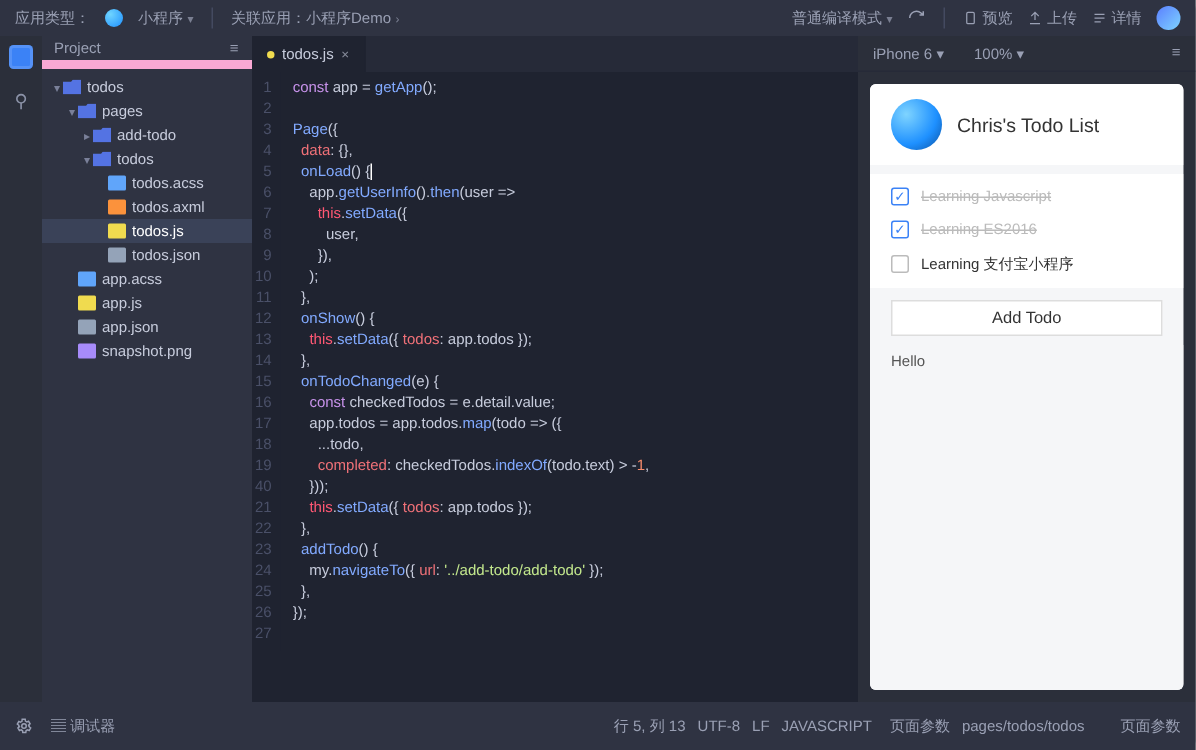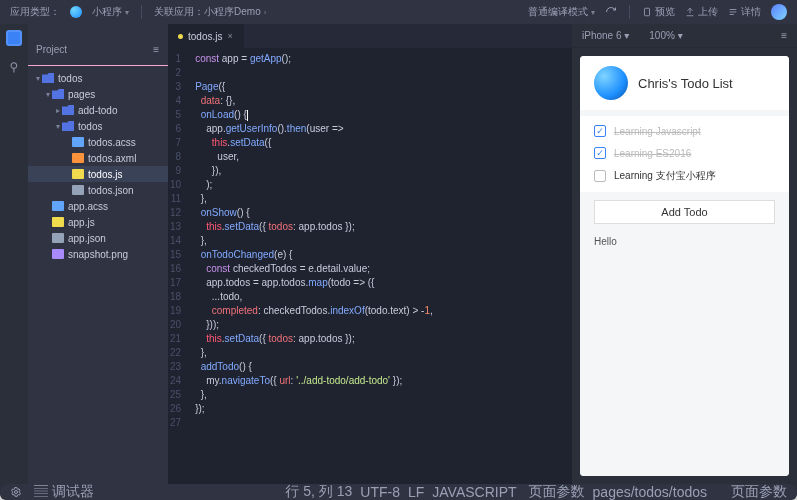--- a/index.html
+++ b/index.html
@@ -16,21 +16,21 @@
 .toolbar .btn { cursor: pointer; display:flex; align-items:center; gap:3px; }
 .toolbar .ico { width:12px; height:12px; display:inline-flex; align-items:center; justify-content:center; }
 .toolbar .sep { width:1px; height:14px; background:#444a60; margin:0 2px;}
 .avatar { width:16px; height:16px; border-radius:50%; background: linear-gradient(135deg,#5a7fff,#7fd4ff); }
 .body { flex: 1; display: flex; min-height: 0; }
 .activity { width: 28px; background: #2b2f3a; display: flex; flex-direction: column; align-items: center; padding-top: 6px; gap: 14px; }
 .activity .aicon { width: 16px; height: 16px; border-radius: 3px; background: #404659; }
 .activity .aicon.active { background: #3b82f6; box-shadow: inset 0 0 0 2px #fff2; }
 .activity .aglyph { color:#8c93a8; font-size:12px; }
 .sidebar { width: 140px; background: #2f3342; color: #c7ccdc; font-size: 10px; display: flex; flex-direction: column; }
-.side-head { height: 22px; display:flex; align-items:flex-start; padding:0 8px; color:#9aa0b4; font-size:10px; justify-content:space-between; border-bottom:1px solid #f9a8d4;margin-top:20px; }
+.side-head { height: 22px; display:flex; align-items:center; padding:0 8px; color:#9aa0b4; font-size:10px; justify-content:space-between; border-bottom:6px solid #f9a8d4; }
 .tree { padding: 4px 0; overflow:auto; flex:1; }
 .tree-row { display:flex; align-items:center; height:16px; padding-right:6px; cursor:pointer; white-space:nowrap; }
 .tree-row.sel { background:#3a4258; color:#fff; }
 .tree-row .twisty { width:8px; font-size:8px; text-align:center; color:#7a8099; }
 .tree-row .ficon { width:12px; height:10px; margin:0 4px 0 0; display:inline-block; }
 .folder { background:#5a7fff; clip-path: polygon(0 15%,45% 15%,55% 0,100% 0,100% 100%,0 100%); opacity:.85;}
 .file-js { background:#f0db4f; border-radius:1px; }
 .file-json { background:#94a3b8; border-radius:1px;}
 .file-css { background:#60a5fa; border-radius:1px;}
 .file-xml { background:#fb923c; border-radius:1px;}
@@ -55,21 +55,21 @@
 .dev-title .refresh{ position:absolute; right:8px; width:12px; height:12px; border:1.5px solid #3b82f6; border-radius:50%; border-top-color:transparent;}
 .profile { display:flex; align-items:center; gap:10px; padding:10px 14px; background:#fff;}
 .avatar-lg{ width:34px; height:34px; border-radius:50%; background: radial-gradient(circle at 30% 30%, #7fd4ff, #1e90ff 60%, #0b4f9e);}
 .todo-list{ background:#fff; margin-top:6px; padding:4px 0;}
 .todo-item{ display:flex; align-items:center; padding:5px 14px; font-size:10px; gap:8px;}
 .chk{ width:12px; height:12px; border:1px solid #3b82f6; display:inline-flex; align-items:center; justify-content:center; color:#3b82f6; font-size:9px; border-radius:2px;}
 .chk.empty{ border-color:#bbb; color:transparent;}
 .done{ color:#bbb; text-decoration:line-through;}
 .add-btn{ margin:8px 14px 6px; height:24px; border:1px solid #ddd; background:#fff; display:flex; align-items:center; justify-content:center; font-size:11px; color:#333; cursor:pointer;}
 .hello{ padding:6px 14px; font-size:10px; color:#555; background:#f5f6f8; flex:1;}
-.statusbar{ height:16px; background:#2f3342; display:flex; align-items:center; color:#9aa0b4; font-size:14px; padding:0 10px; gap:12px;border-radius:10px;}
+.statusbar{ height:32px; background:#2f3342; display:flex; align-items:center; color:#9aa0b4; font-size:10px; padding:0 10px; gap:12px;}
 .statusbar .spacer{flex:1;}
 .statusbar .group{display:flex; gap:8px; align-items:center;}
 svg{display:block;}
 </style>
 </head>
 <body>
 
 <div class="window">
 
   <div class="toolbar">
@@ -214,21 +214,21 @@
               <div>10</div>
               <div>11</div>
               <div>12</div>
               <div>13</div>
               <div>14</div>
               <div>15</div>
               <div>16</div>
               <div>17</div>
               <div>18</div>
               <div>19</div>
-              <div>20</div>
+              <div>40</div>
               <div>21</div>
               <div>22</div>
               <div>23</div>
               <div>24</div>
               <div>25</div>
               <div>26</div>
               <div>27</div>
             </div>
           <div class="lines" id="lines"><div><span class="kw">const</span> app = <span class="fn">getApp</span>();</div><div>&nbsp;</div><div><span class="fn">Page</span>({</div><div>  <span class="prop">data</span>: {},</div><div>  <span class="fn">onLoad</span>() {<span class="cursor"></span></div><div>    app.<span class="fn">getUserInfo</span>().<span class="fn">then</span>(user =&gt;</div><div>      <span class="this">this</span>.<span class="fn">setData</span>({</div><div>        user,</div><div>      }),</div><div>    );</div><div>  },</div><div>  <span class="fn">onShow</span>() {</div><div>    <span class="this">this</span>.<span class="fn">setData</span>({ <span class="prop">todos</span>: app.todos });</div><div>  },</div><div>  <span class="fn">onTodoChanged</span>(e) {</div><div>    <span class="kw">const</span> checkedTodos = e.detail.value;</div><div>    app.todos = app.todos.<span class="fn">map</span>(todo =&gt; ({</div><div>      ...todo,</div><div>      <span class="prop">completed</span>: checkedTodos.<span class="fn">indexOf</span>(todo.text) &gt; -<span class="num">1</span>,</div><div>    }));</div><div>    <span class="this">this</span>.<span class="fn">setData</span>({ <span class="prop">todos</span>: app.todos });</div><div>  },</div><div>  <span class="fn">addTodo</span>() {</div><div>    my.<span class="fn">navigateTo</span>({ <span class="prop">url</span>: <span class="str">'../add-todo/add-todo'</span> });</div><div>  },</div><div>});</div><div>&nbsp;</div></div>
         </div>

